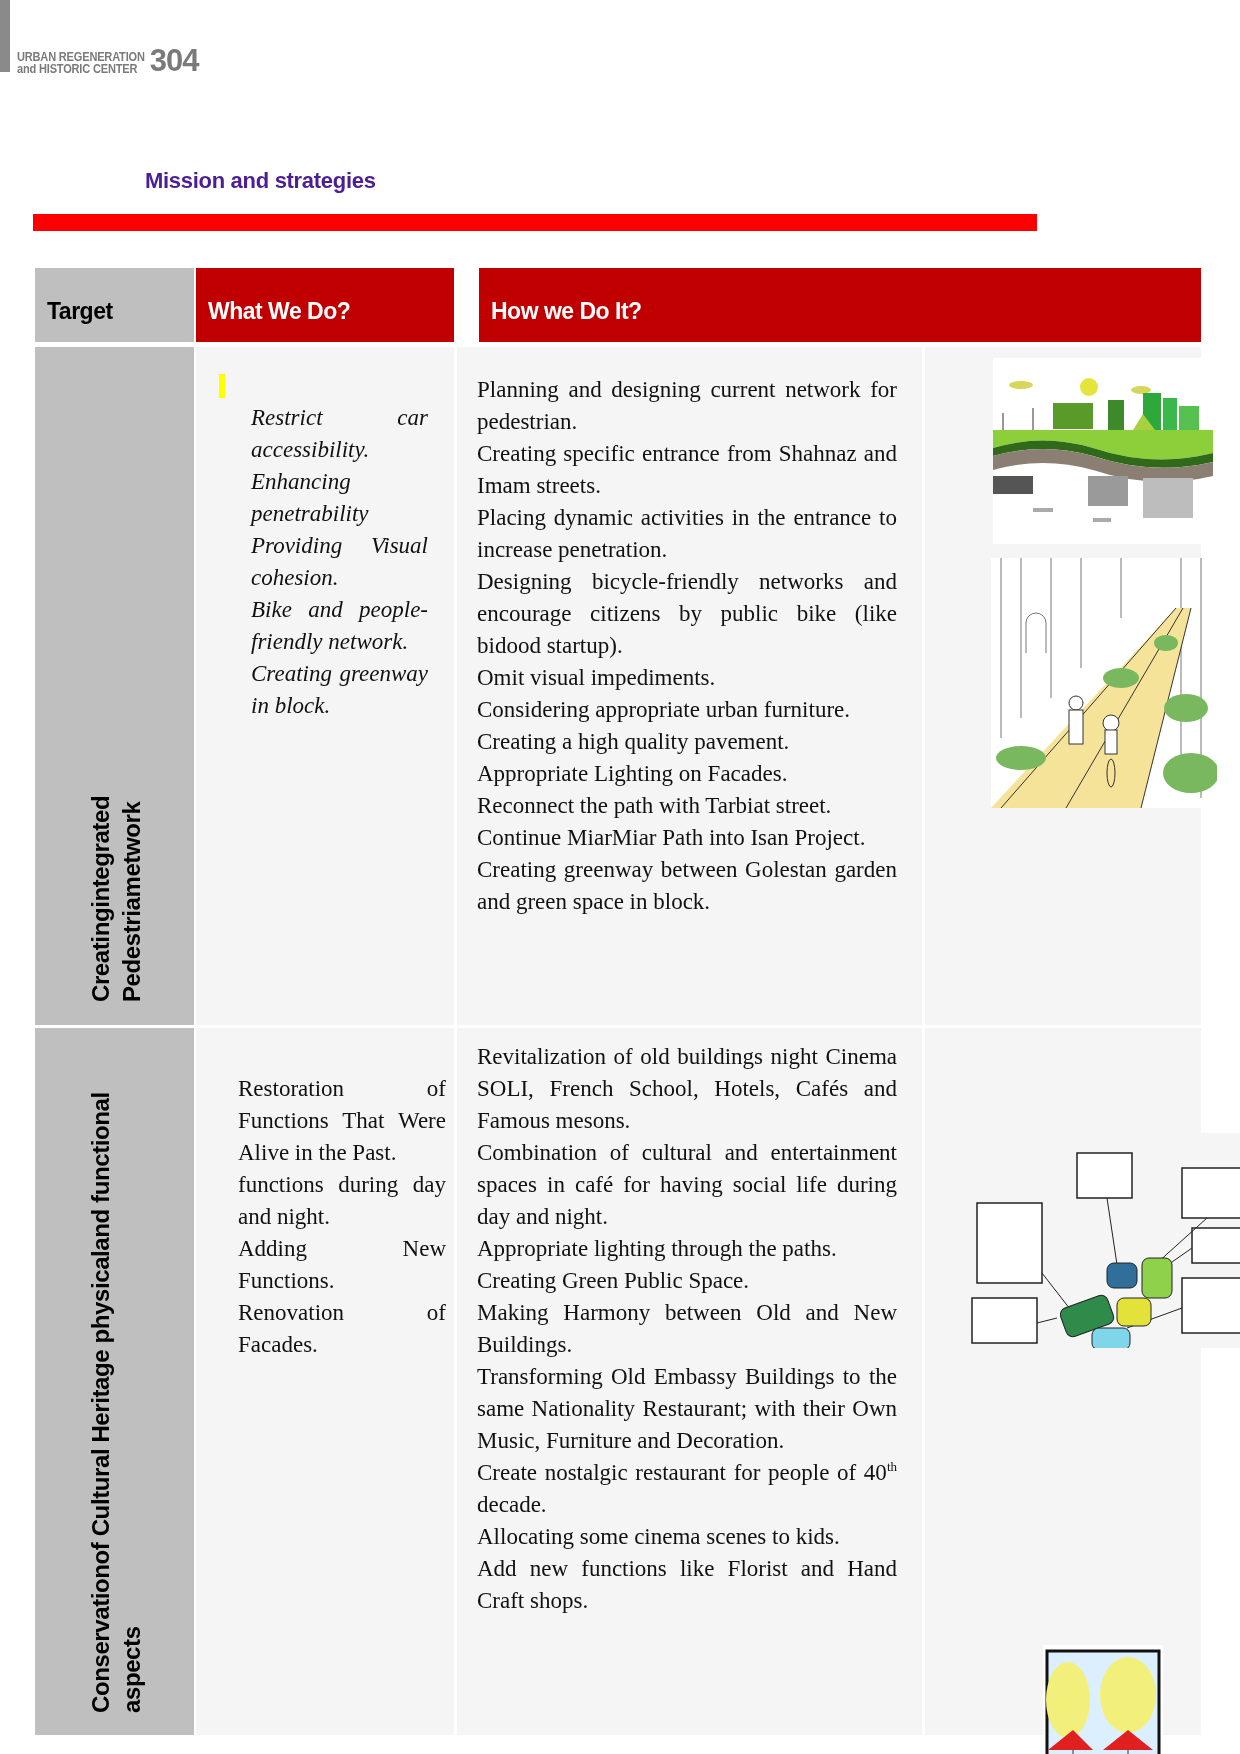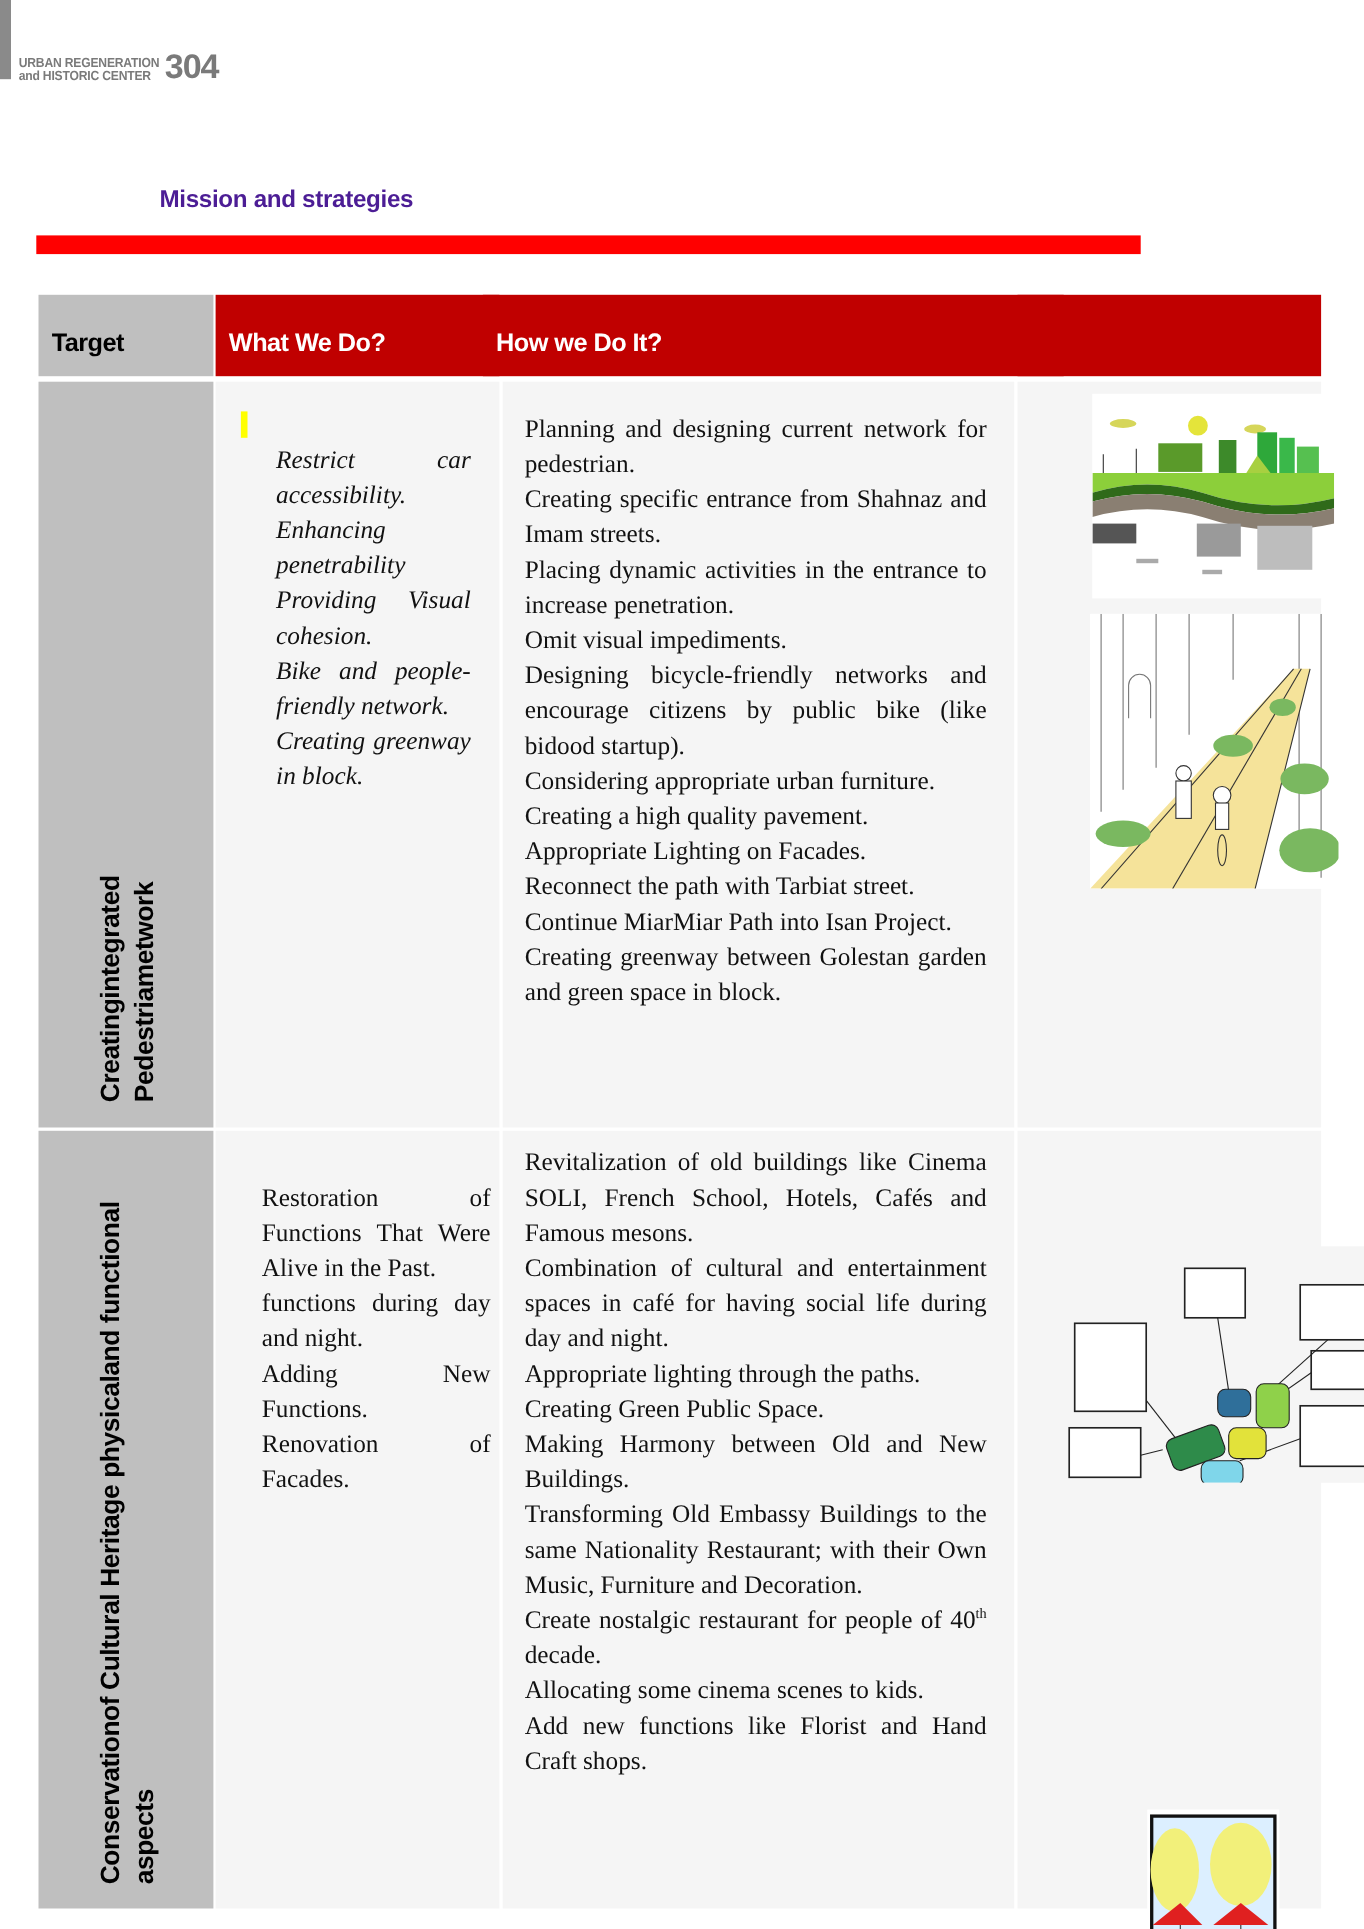--- a/index.html
+++ b/index.html
@@ -13,21 +13,21 @@
   .running-head .num { font-weight: bold; font-size: 31px; line-height: 28px; margin-left: -6px; letter-spacing: -1px; }
   .page-title { position: absolute; left: 145px; top: 168px; font-size: 22px; font-weight: bold; color: #4c1d95; letter-spacing: -0.3px; }
   .red-rule { position: absolute; left: 33px; top: 214px; width: 1004px; height: 17px; background: #ff0000; }
 
   .tbl { position: absolute; left: 35px; top: 268px; width: 1166px; }
   .hdr { position: absolute; top: 0; height: 74px; }
   .hdr span { position: absolute; left: 12px; top: 4px; font-weight: bold; font-size: 23px; letter-spacing: -0.5px; margin-top: 26px; }
   .hdr.target { left: 0; width: 159px; background: #bfbfbf; color: #000; }
   .hdr.red { background: #c00000; color: #ffffff; }
   .hdr.what { left: 161px; width: 258px; }
-  .hdr.how { left: 404px; width: 528px; }
+  .hdr.how { left: 444px; width: 528px; }
   .hdr.img { left: 890px; width: 276px; }
 
   .cell { position: absolute; background: #f5f5f5; }
   .cell.tgt { background: #bfbfbf; }
   .vert {
     position: absolute; transform: rotate(-90deg); transform-origin: left top;
     font-weight: bold; font-size: 24px; line-height: 31px; color: #000; white-space: nowrap; letter-spacing: -0.4px;
   }
   .txt {
     position: absolute; font-family: "Liberation Serif", serif; font-size: 23px; line-height: 32px; color: #111;
@@ -80,22 +80,22 @@
       <p>Providing Visual cohesion.</p>
       <p>Bike and people-friendly network.</p>
       <p>Creating greenway in block.</p>
     </div>
   </div>
   <div class="cell" style="left:422px;top:79px;width:465px;height:678px;">
     <div class="txt" style="left:20px;top:27px;width:420px;">
       <p>Planning and designing current network for pedestrian.</p>
       <p>Creating specific entrance from Shahnaz and Imam streets.</p>
       <p>Placing dynamic activities in the entrance to increase penetration.</p>
+      <p>Designing bicycle-friendly networks and encourage citizens by public bike (like bidood startup).</p>
       <p>Omit visual impediments.</p>
-      <p>Designing bicycle-friendly networks and encourage citizens by public bike (like bidood startup).</p>
       <p>Considering appropriate urban furniture.</p>
       <p>Creating a high quality pavement.</p>
       <p>Appropriate Lighting on Facades.</p>
       <p>Reconnect the path with Tarbiat street.</p>
       <p>Continue MiarMiar Path into Isan Project.</p>
       <p>Creating greenway between Golestan garden and green space in block.</p>
     </div>
   </div>
   <div class="cell" style="left:890px;top:79px;width:276px;height:678px;">
 
@@ -164,21 +164,21 @@
   <div class="cell" style="left:161px;top:760px;width:258px;height:707px;">
     <div class="txt" style="left:42px;top:45px;width:208px;">
       <p>Restoration of Functions That Were Alive in the Past.</p>
       <p>functions during day and night.</p>
       <p>Adding New Functions.</p>
       <p>Renovation of Facades.</p>
     </div>
   </div>
   <div class="cell" style="left:422px;top:760px;width:465px;height:707px;">
     <div class="txt" style="left:20px;top:13px;width:420px;">
-      <p>Revitalization of old buildings like Cinema SOLI, French School, Hotels, Cafés and Famous mesons.</p>
+      <p>Revitalization of old buildings night Cinema SOLI, French School, Hotels, Cafés and Famous mesons.</p>
       <p>Combination of cultural and entertainment spaces in café for having social life during day and night.</p>
       <p>Appropriate lighting through the paths.</p>
       <p>Creating Green Public Space.</p>
       <p>Making Harmony between Old and New Buildings.</p>
       <p>Transforming Old Embassy Buildings to the same Nationality Restaurant; with their Own Music, Furniture and Decoration.</p>
       <p><span>Create nostalgic restaurant for people of 40</span><sup>th</sup><span> decade.</span></p>
       <p>Allocating some cinema scenes to kids.</p>
       <p>Add new functions like Florist and Hand Craft shops.</p>
     </div>
   </div>

